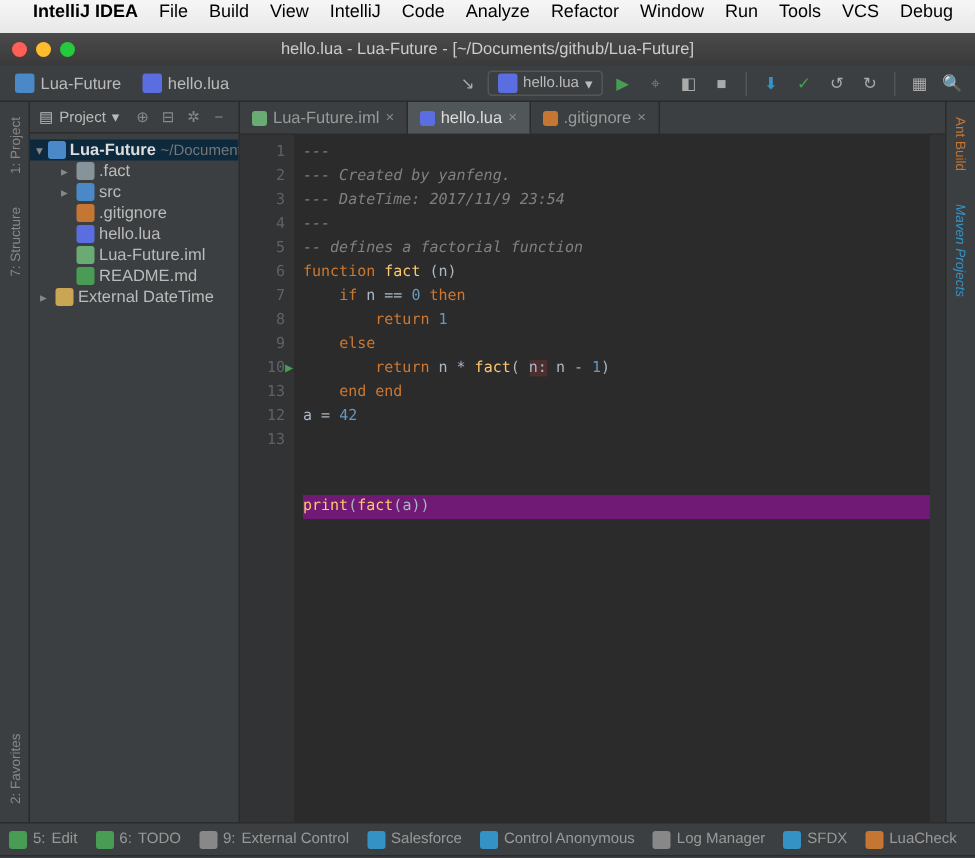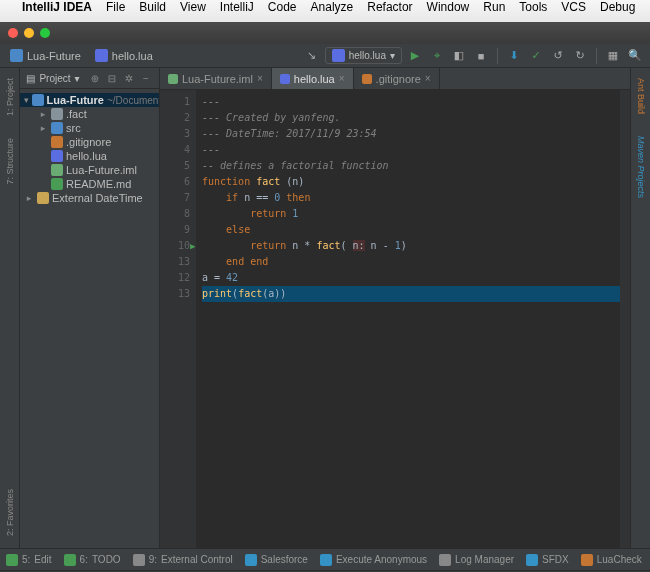--- a/index.html
+++ b/index.html
@@ -65,21 +65,21 @@
 .etab .close { color: #888; font-size: 10px; }
 .editor-body { flex: 1; display: flex; overflow: hidden; position: relative; }
 .gutter { width: 36px; background: #313335; text-align: right; padding: 4px 6px 0 0; color: #606366; font-family: Menlo, monospace; font-size: 10px; line-height: 16px; }
 .gutter div { height: 16px; }
 .code { flex: 1; padding: 4px 6px; font-family: Menlo, monospace; font-size: 10px; line-height: 16px; white-space: pre; color: #a9b7c6; position: relative; }
 .code .line { height: 16px; }
 .kw { color: #cc7832; }
 .fn { color: #ffc66d; }
 .num { color: #6897bb; }
 .cmt { color: #808080; font-style: italic; }
-.caret-line { background: #0c4a6e; }
+.caret-line { background: #701a75; margin-top: 44px; }
 .run-gutter-mark { position: absolute; left: -12px; color: #499c54; font-size: 9px; }
 .err-stripe { position: absolute; right: 0; top: 0; width: 10px; height: 100%; background: #313335; }
 
 
 .bottombar { height: 22px; background: #3c3f41; border-top: 1px solid #2b2b2b; display: flex; align-items: center; padding: 0 6px; gap: 12px; overflow: hidden; }
 .bt-item { display: flex; align-items: center; gap: 4px; font-size: 10px; color: #999; white-space: nowrap; cursor: pointer; }
 .bt-item .ic { width: 12px; height: 12px; border-radius: 2px; }
 .ic.green { background: #499c54; }
 .ic.orange { background: #c57633; }
 .ic.blue { background: #3592c4; }
@@ -109,20 +109,21 @@
   <span>Salesforce</span>
 
 </div>
 
 <div class="win-titlebar">
   <div class="traffic">
     <div class="dot red"></div>
     <div class="dot yellow"></div>
     <div class="dot green"></div>
   </div>
+  <div class="win-title">hello.lua - Lua-Future - [~/Documents/github/Lua-Future]</div>
 </div>
 
 <div class="navbar">
   <div class="navbar-left">
     <div class="crumb">
       <div class="tiny-icon folder"></div>
       <span>Lua-Future</span>
     </div>
     <div class="crumb">
       <div class="tiny-icon lua"></div>
@@ -280,21 +281,21 @@
       <div class="ic gray"></div>
       <span>9:</span>
       <span>External Control</span>
     </div>
     <div class="bt-item">
       <div class="ic blue"></div>
       <span>Salesforce</span>
     </div>
     <div class="bt-item">
       <div class="ic blue"></div>
-      <span>Execute Anonymous</span>
+      <span>Control Anonymous</span>
     </div>
     <div class="bt-item">
       <div class="ic gray"></div>
       <span>Log Manager</span>
     </div>
     <div class="bt-item">
       <div class="ic blue"></div>
       <span>SFDX</span>
     </div>
     <div class="bt-item">

